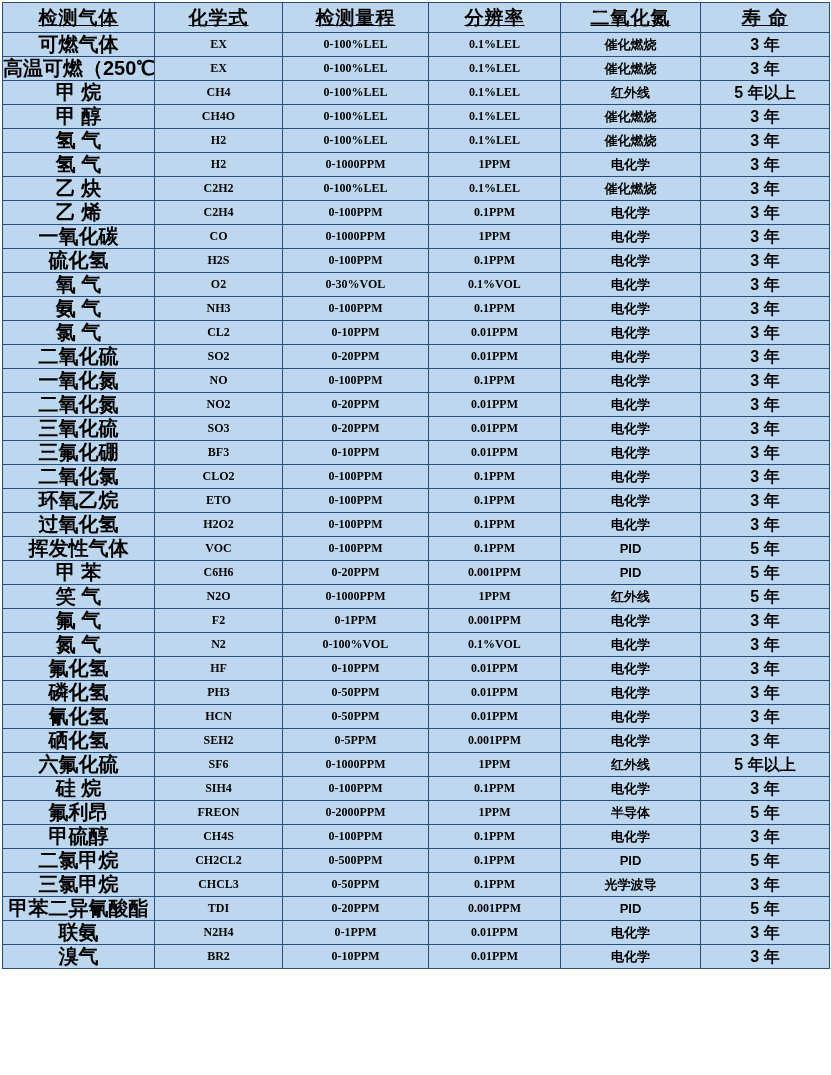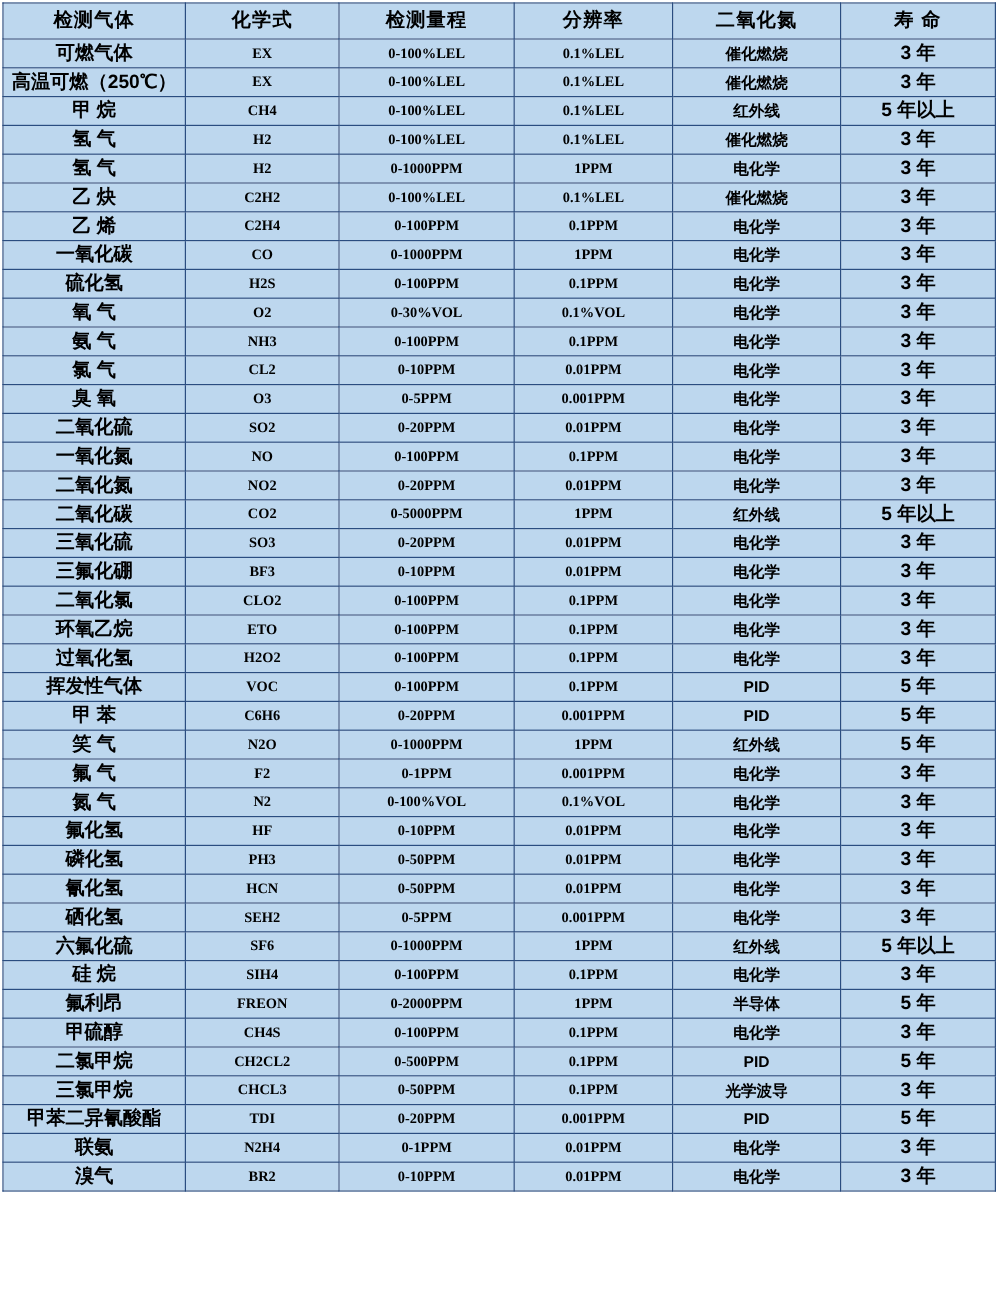--- a/index.html
+++ b/index.html
@@ -29,25 +29,26 @@
     font-weight: bold;
     padding: 0;
     height: 23px;
     line-height: 23px;
     overflow: hidden;
     white-space: nowrap;
   }
   table.gas-table thead th {
     height: 29px;
     line-height: 29px;
-    font-size: 16px;
+    font-size: 19px;
     letter-spacing: 1px;
+    text-decoration: underline;
   }
   td.c-name {
-    font-size: 16px;
+    font-size: 20px;
   }
   td.c-formula, td.c-range, td.c-res, td.c-life {
     font-size: 12px;
     font-family: "Liberation Serif", serif;
     font-weight: bold;
   }
   td.c-tech {
     font-size: 13px;
   }
   td.c-life {
@@ -103,20 +104,28 @@
         </tr>
         <tr>
           <td class="c-name">甲 烷</td>
           <td class="c-formula">CH4</td>
           <td class="c-range">0-100%LEL</td>
           <td class="c-res">0.1%LEL</td>
           <td class="c-tech">红外线</td>
           <td class="c-life">5 年以上</td>
         </tr>
         <tr>
+          <td class="c-name">甲 醇</td>
+          <td class="c-formula">CH4O</td>
+          <td class="c-range">0-100%LEL</td>
+          <td class="c-res">0.1%LEL</td>
+          <td class="c-tech">催化燃烧</td>
+          <td class="c-life">3 年</td>
+        </tr>
+        <tr>
           <td class="c-name">氢 气</td>
           <td class="c-formula">H2</td>
           <td class="c-range">0-100%LEL</td>
           <td class="c-res">0.1%LEL</td>
           <td class="c-tech">催化燃烧</td>
           <td class="c-life">3 年</td>
         </tr>
         <tr>
           <td class="c-name">氢 气</td>
           <td class="c-formula">H2</td>
@@ -175,28 +184,20 @@
         </tr>
         <tr>
           <td class="c-name">氯 气</td>
           <td class="c-formula">CL2</td>
           <td class="c-range">0-10PPM</td>
           <td class="c-res">0.01PPM</td>
           <td class="c-tech">电化学</td>
           <td class="c-life">3 年</td>
         </tr>
         <tr>
-          <td class="c-name">臭 氧</td>
-          <td class="c-formula">O3</td>
-          <td class="c-range">0-5PPM</td>
-          <td class="c-res">0.001PPM</td>
-          <td class="c-tech">电化学</td>
-          <td class="c-life">3 年</td>
-        </tr>
-        <tr>
           <td class="c-name">二氧化硫</td>
           <td class="c-formula">SO2</td>
           <td class="c-range">0-20PPM</td>
           <td class="c-res">0.01PPM</td>
           <td class="c-tech">电化学</td>
           <td class="c-life">3 年</td>
         </tr>
         <tr>
           <td class="c-name">一氧化氮</td>
           <td class="c-formula">NO</td>
@@ -205,28 +206,20 @@
           <td class="c-tech">电化学</td>
           <td class="c-life">3 年</td>
         </tr>
         <tr>
           <td class="c-name">二氧化氮</td>
           <td class="c-formula">NO2</td>
           <td class="c-range">0-20PPM</td>
           <td class="c-res">0.01PPM</td>
           <td class="c-tech">电化学</td>
           <td class="c-life">3 年</td>
-        </tr>
-        <tr>
-          <td class="c-name">二氧化碳</td>
-          <td class="c-formula">CO2</td>
-          <td class="c-range">0-5000PPM</td>
-          <td class="c-res">1PPM</td>
-          <td class="c-tech">红外线</td>
-          <td class="c-life">5 年以上</td>
         </tr>
         <tr>
           <td class="c-name">三氧化硫</td>
           <td class="c-formula">SO3</td>
           <td class="c-range">0-20PPM</td>
           <td class="c-res">0.01PPM</td>
           <td class="c-tech">电化学</td>
           <td class="c-life">3 年</td>
         </tr>
         <tr>

